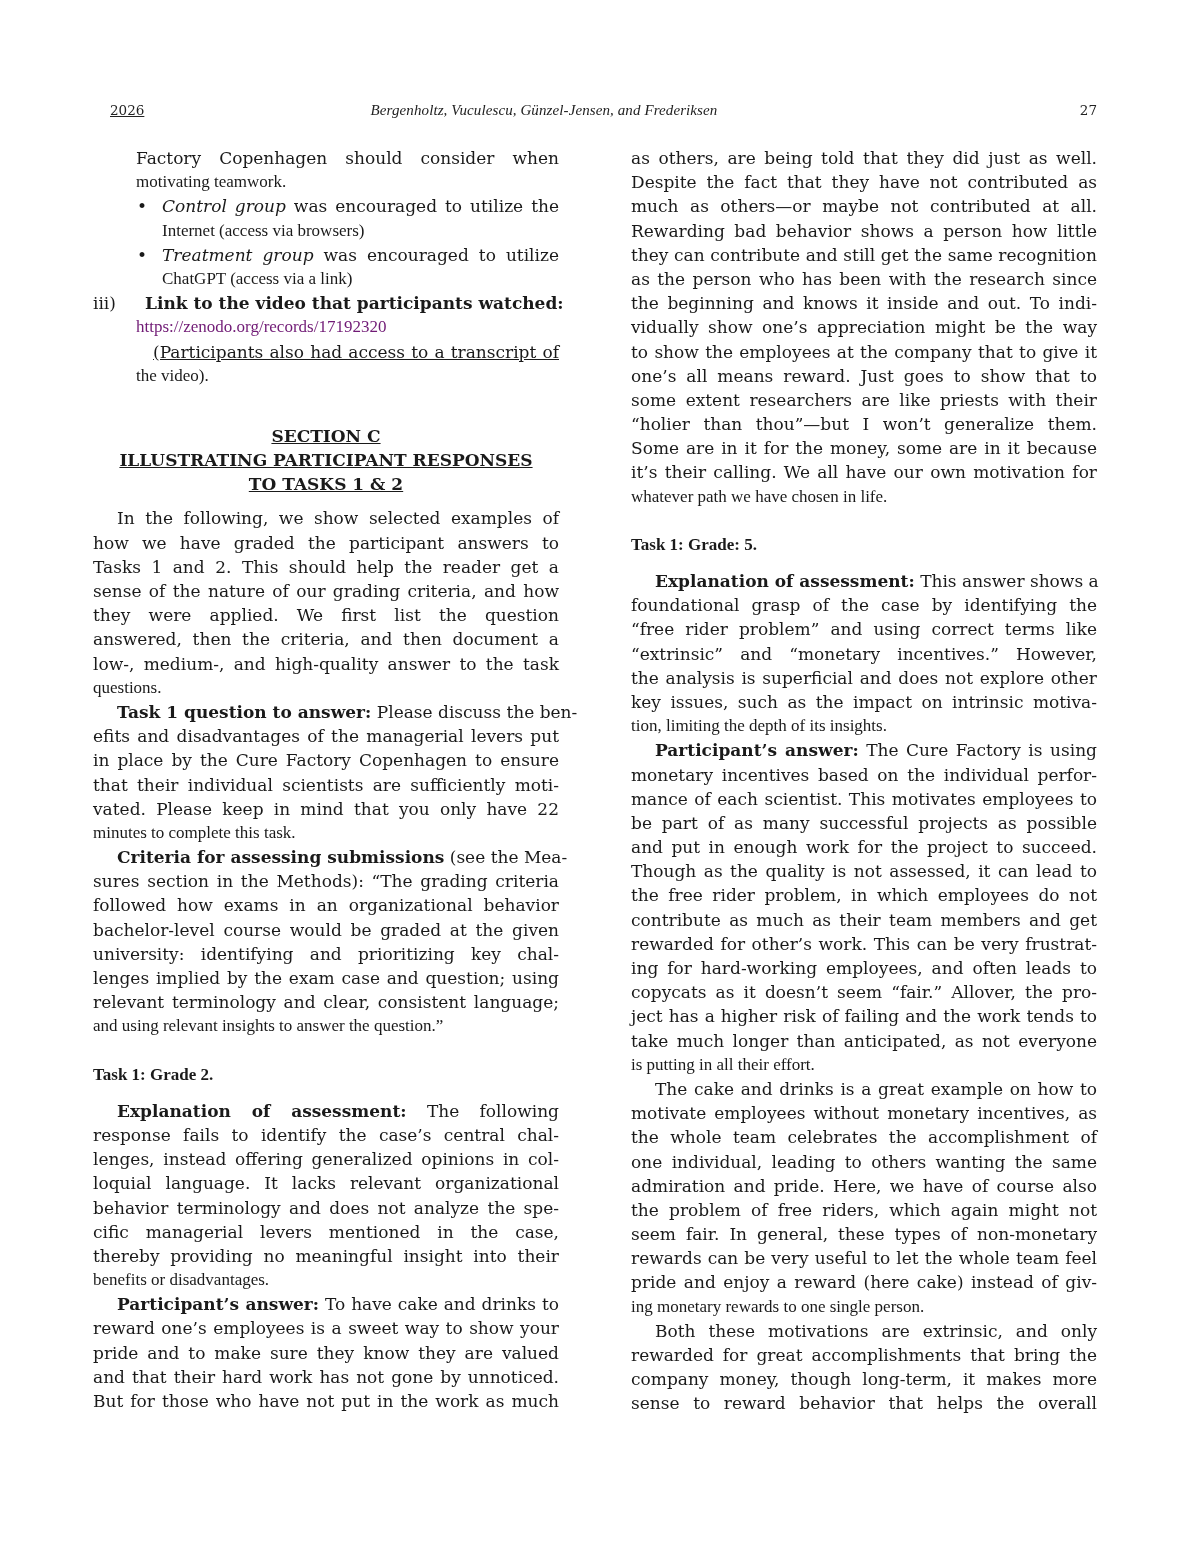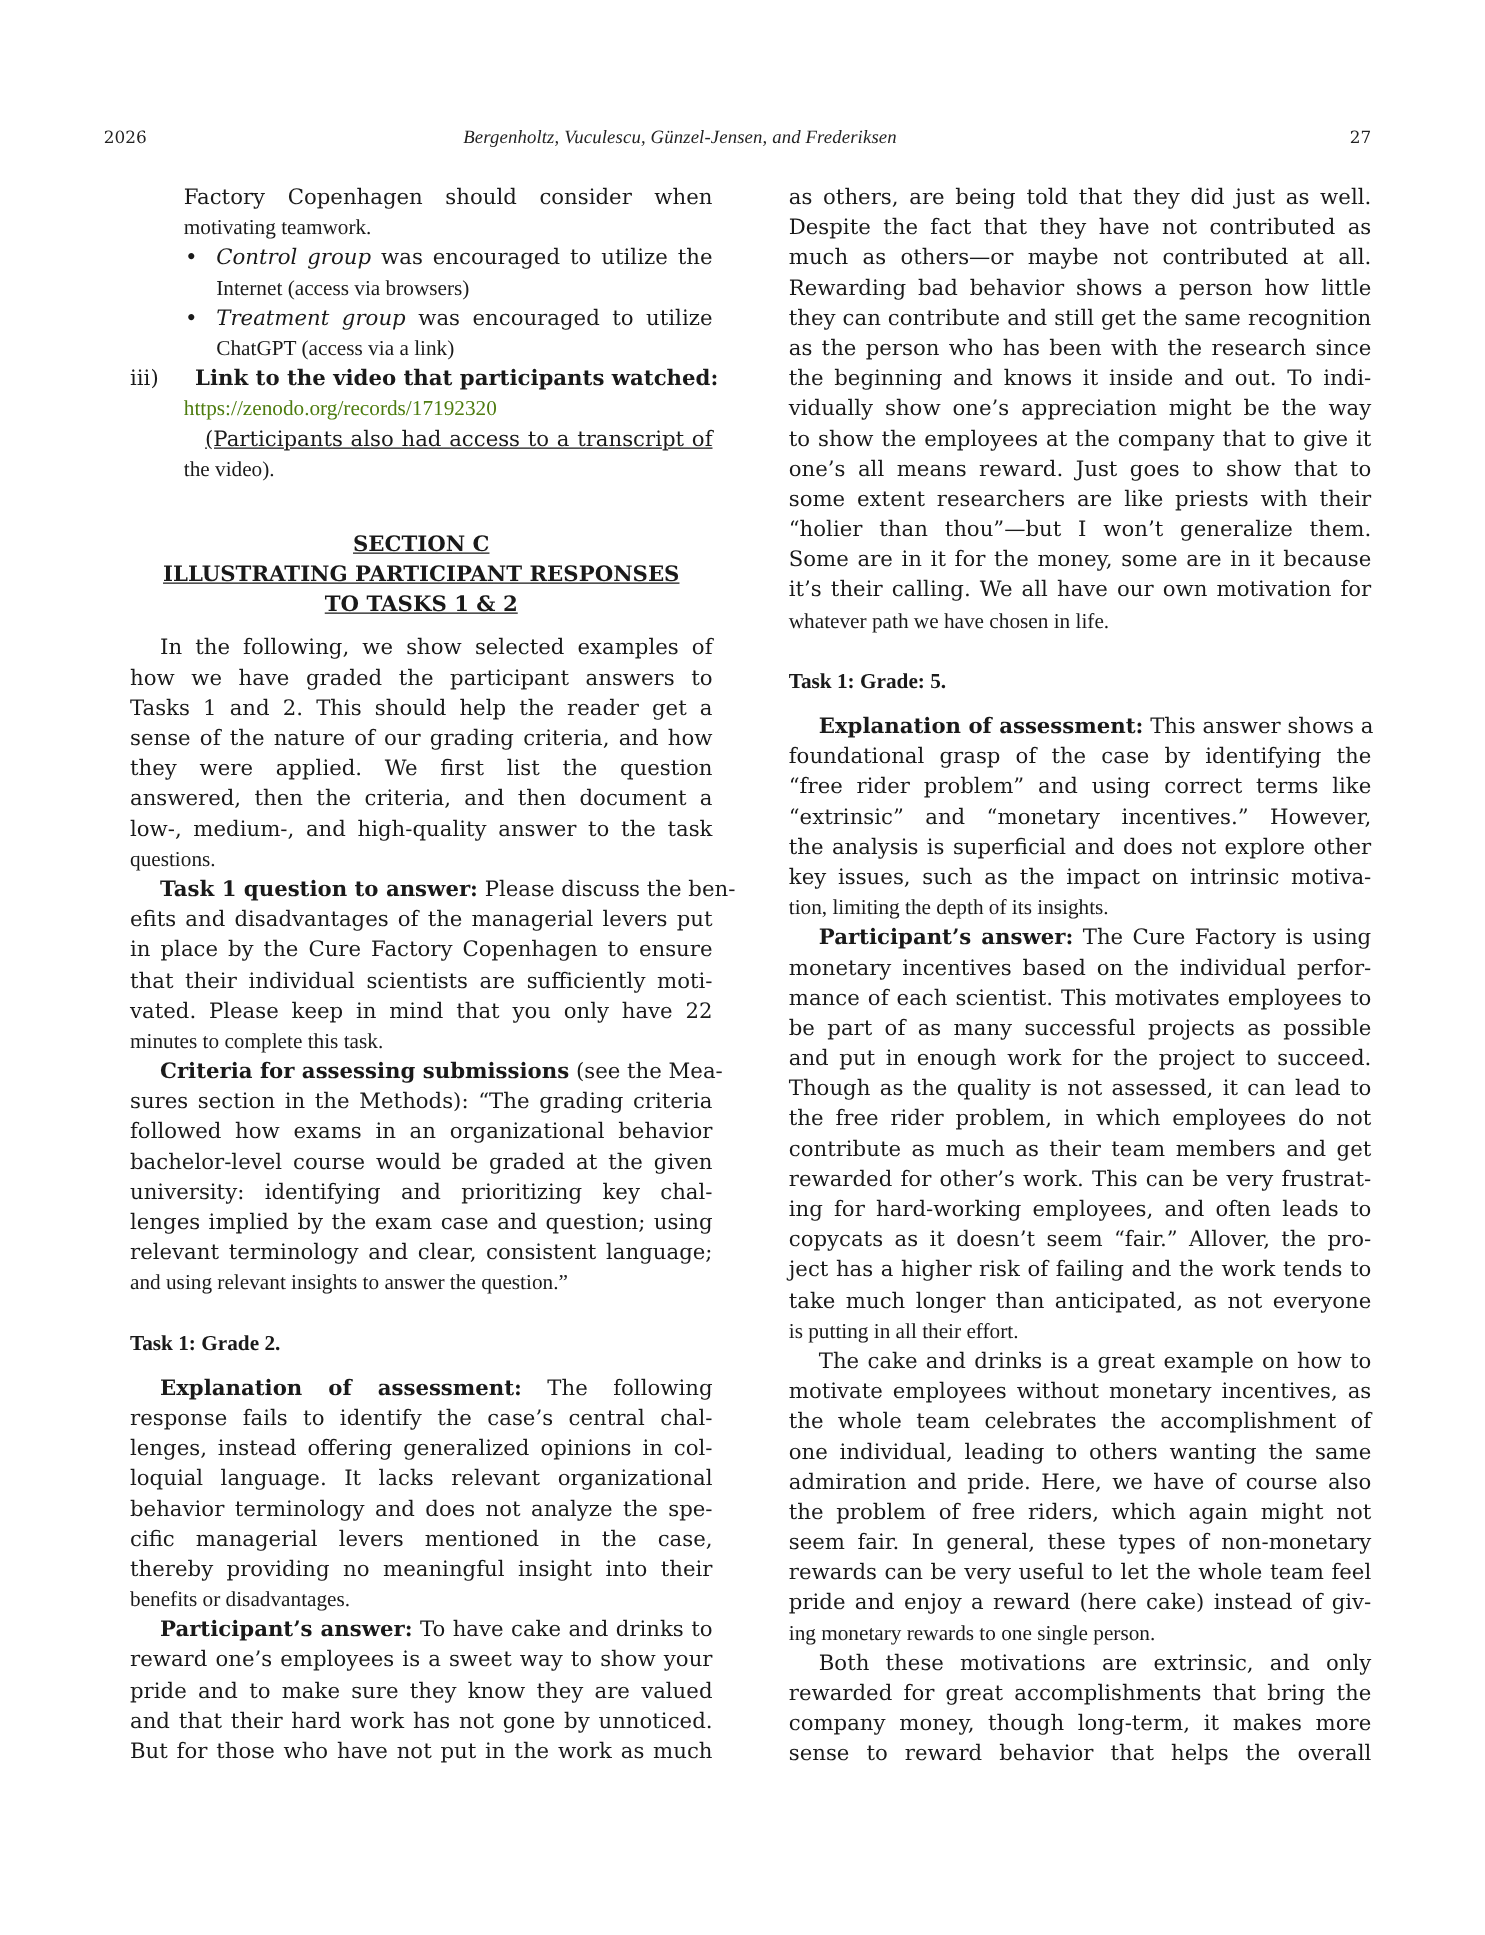--- a/index.html
+++ b/index.html
@@ -1,35 +1,35 @@
 <!DOCTYPE html>
 <html><head>
 <meta charset="utf-8">
 <style>
   html, body { margin: 0; padding: 0; background: #ffffff; }
   body { width: 1188px; height: 1548px; position: relative; overflow: hidden;
          font-family: "DejaVu Serif", "Liberation Serif", serif; color: #1a1a1a; }
   .hdr { position: absolute; top: 102px; font-size: 13.5px; color: #222; }
-  .hdr-left { left: 83px; }
+  .hdr-left { left: 110px; text-decoration: underline; }
   .hdr-center { left: 0; width: 1088px; text-align: center; font-style: italic;
                 font-family: "Liberation Serif", "DejaVu Serif", serif; font-size: 15px; letter-spacing: 0.1px; }
   .hdr-right { right: 91px; }
   .col { position: absolute; top: 146px; font-size: 17px; line-height: 24.2px; }
-  .col-left { left: 104px; width: 466px; }
+  .col-left { left: 93px; width: 466px; }
   .col-right { left: 631px; width: 466px; }
   .ln { display: block; height: 24.2px; white-space: nowrap; text-align: justify; text-align-last: justify; }
   .ln.last { text-align-last: left; font-family: Liberation Serif, serif; }
   .ln.center { text-align: left; text-align-last: center; text-decoration: underline; }
   .ind1 { padding-left: 43px; }
   .ind-bullet { padding-left: 69px; }
   .ind-par { padding-left: 24px; }
   .ind-paren { padding-left: 60px; text-decoration: underline; }
   b, .b { font-weight: bold; }
   i, .i { }
-  .link { color: #4d7c0f; }
+  .link { color: #701a75; }
   .bullet { position: absolute; left: 44px; }
   .roman { position: absolute; left: 0; }
   .gap-m { height: 24px; }
   .gap-l { height: 36px; }
   .rel { position: relative; }
 </style>
 </head>
 <body>
 
 <div class="hdr hdr-left">2026</div>

